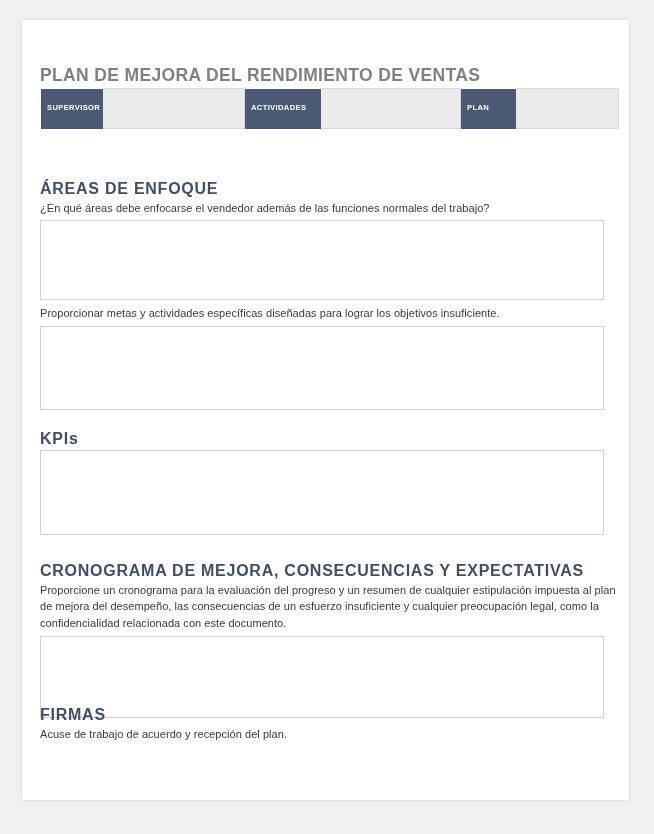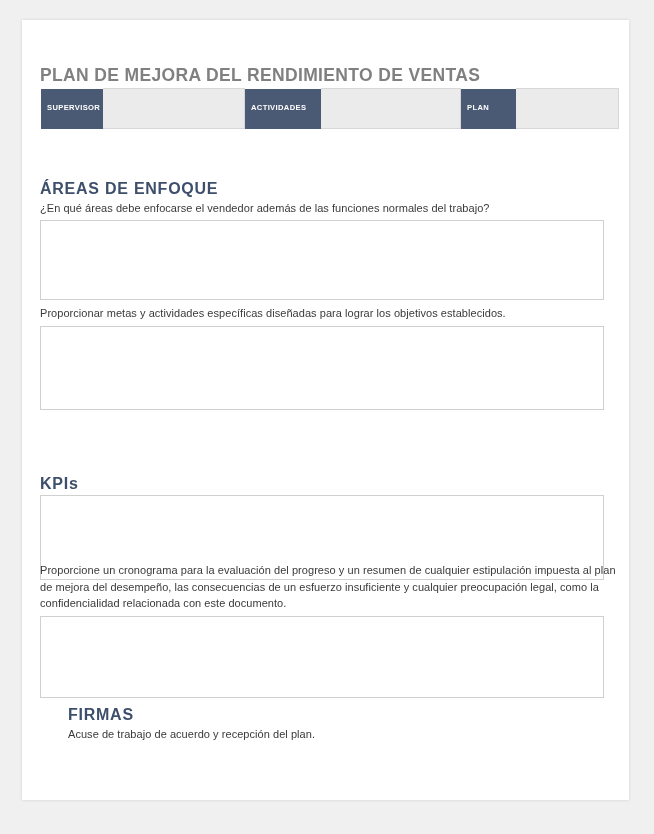--- a/index.html
+++ b/index.html
@@ -105,27 +105,27 @@
     box-sizing: border-box;
     width: 564px;
   }
 
   .sec-1 { top: 160px; }
   .sec-1 .sec-box { height: 80px; }
 
   .sec-2 { top: 285px; }
   .sec-2 .sec-box { height: 84px; }
 
-  .sec-3 { top: 410px; margin-top: 45px; }
+  .sec-3 { top: 410px; }
   .sec-3 .sec-box { height: 85px; }
 
   .sec-4 { top: 542px; }
   .sec-4 .sec-box { height: 82px; }
 
-  .sec-5 { top: 686px; margin-left: 28px; }
+  .sec-5 { top: 686px; }
 </style>
 </head>
 <body>
 
 <div class="page">
 
   <div class="doc-title">PLAN DE MEJORA DEL RENDIMIENTO DE VENTAS</div>
 
   <table class="info-table">
     <colgroup>
@@ -148,30 +148,31 @@
     </tbody>
   </table>
 
   <div class="section sec-1">
     <div class="sec-heading">ÁREAS DE ENFOQUE</div>
     <div class="sec-sub">¿En qué áreas debe enfocarse el vendedor además de las funciones normales del trabajo?</div>
     <div class="sec-box"></div>
   </div>
 
   <div class="section sec-2">
-    <div class="sec-sub">Proporcionar metas y actividades específicas diseñadas para lograr los objetivos establecidos.</div>
+    <div class="sec-sub">Proporcionar metas y actividades específicas diseñadas para lograr los objetivos insuficiente.</div>
     <div class="sec-box"></div>
   </div>
 
   <div class="section sec-3">
     <div class="sec-heading">KPIs</div>
     <div class="sec-box"></div>
   </div>
 
   <div class="section sec-4">
+    <div class="sec-heading">CRONOGRAMA DE MEJORA, CONSECUENCIAS Y EXPECTATIVAS</div>
     <div class="sec-sub">Proporcione un cronograma para la evaluación del progreso y un resumen de cualquier estipulación impuesta al plan de mejora del desempeño, las consecuencias de un esfuerzo insuficiente y cualquier preocupación legal, como la confidencialidad relacionada con este documento.</div>
     <div class="sec-box"></div>
   </div>
 
   <div class="section sec-5">
     <div class="sec-heading">FIRMAS</div>
     <div class="sec-sub">Acuse de trabajo de acuerdo y recepción del plan.</div>
   </div>
 
 </div>

